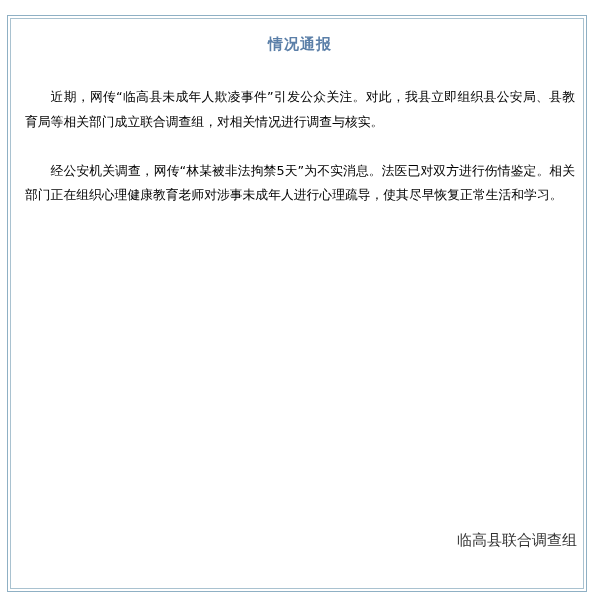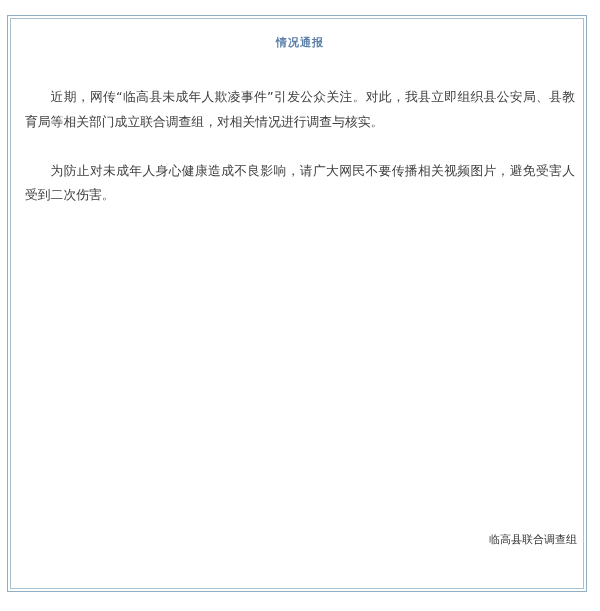--- a/index.html
+++ b/index.html
@@ -9,41 +9,41 @@
     position: absolute; left: 7px; top: 15px; width: 580px; height: 577px;
     border: 1px solid #8fb0c4; box-sizing: border-box;
   }
   .frame-inner {
     position: absolute; left: 10px; top: 18px; width: 574px; height: 571px;
     border: 1px solid #a9c2d0; box-sizing: border-box; background: #ffffff;
   }
   .title {
     position: absolute; left: 0; right: 0; top: 35px; text-align: center;
     font-family: "DejaVu Serif", "Liberation Serif", serif;
-    font-size: 11px; font-weight: bold; color: #5b7fa8; letter-spacing: 1px;
+    font-size: 15px; font-weight: bold; color: #5b7fa8; letter-spacing: 1px;
   }
   .body-text {
     position: absolute; left: 25px; width: 550px; top: 85px;
-    font-size: 12.8px; color: #404040; line-height: 24.5px;
+    font-size: 12.8px; color: #000000; line-height: 24.5px;
   }
   .para { margin: 0 0 24.5px 0; text-indent: 2em; text-align: justify; }
   .sign {
     position: absolute; right: 23px; top: 528px; text-align: right;
-    font-size: 11px; color: #333333; line-height: 24.5px;
+    font-size: 15px; color: #333333; line-height: 24.5px;
   }
 </style>
 </head>
 <body>
 
 <div class="frame-outer"></div>
 <div class="frame-inner">
 </div>
 
 <div class="title">情况通报</div>
 
 <div class="body-text">
   <p class="para">近期，网传“临高县未成年人欺凌事件”引发公众关注。对此，我县立即组织县公安局、县教育局等相关部门成立联合调查组，对相关情况进行调查与核实。</p>
-  <p class="para">为防止对未成年人身心健康造成不良影响，请广大网民不要传播相关视频图片，避免受害人受到二次伤害。</p>
+  <p class="para">经公安机关调查，网传“林某被非法拘禁5天”为不实消息。法医已对双方进行伤情鉴定。相关部门正在组织心理健康教育老师对涉事未成年人进行心理疏导，使其尽早恢复正常生活和学习。</p>
 </div>
 
 <div class="sign">
   <div>临高县联合调查组</div>
 </div>
 
 </body></html>

